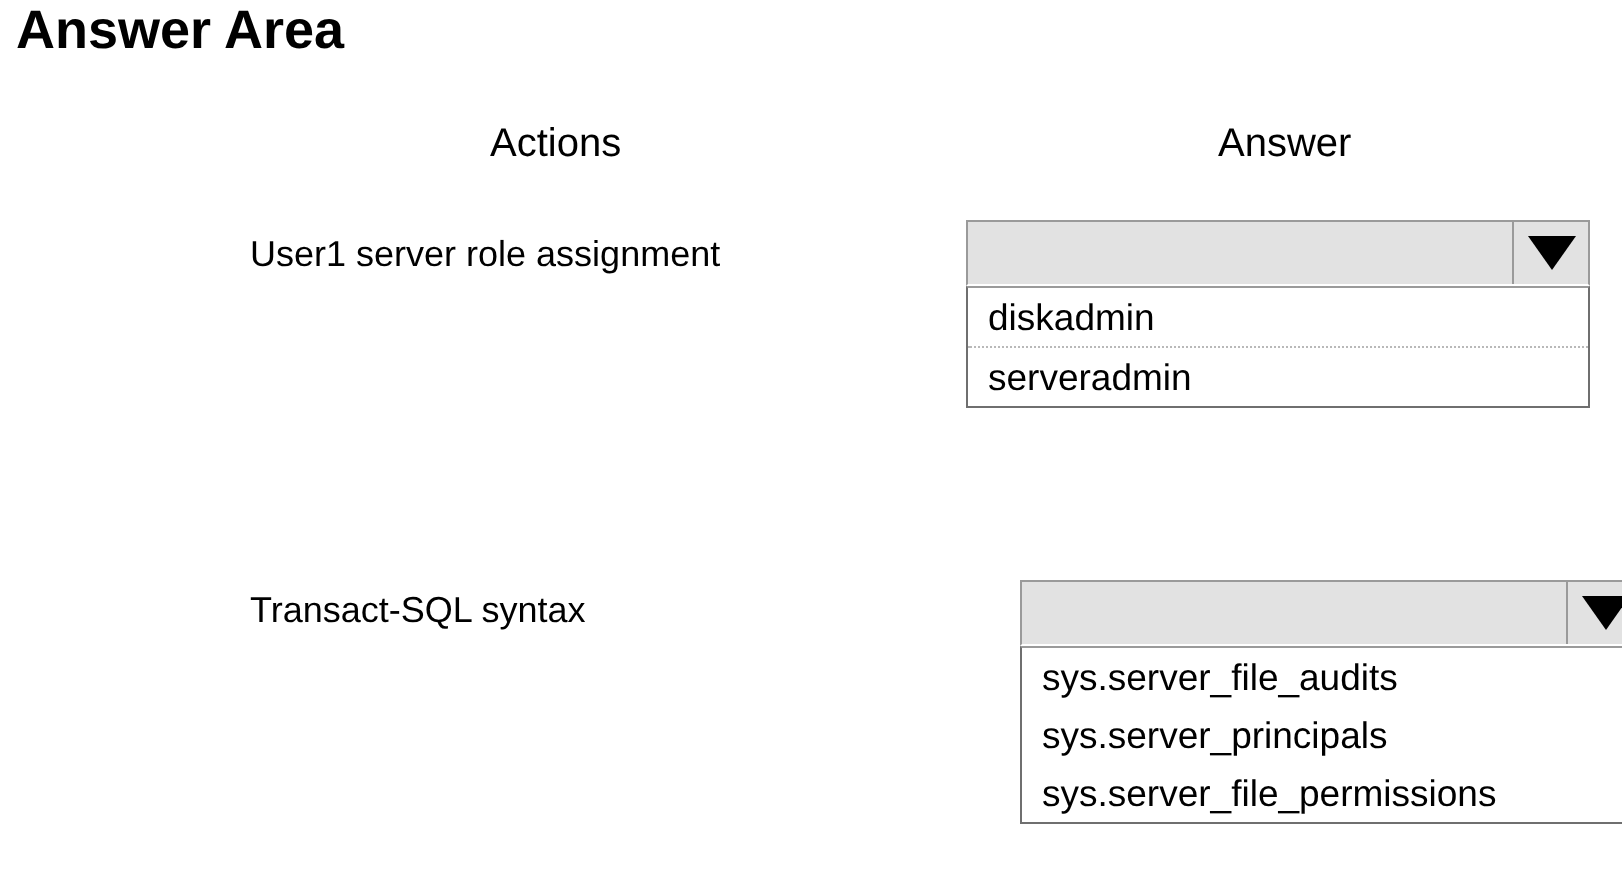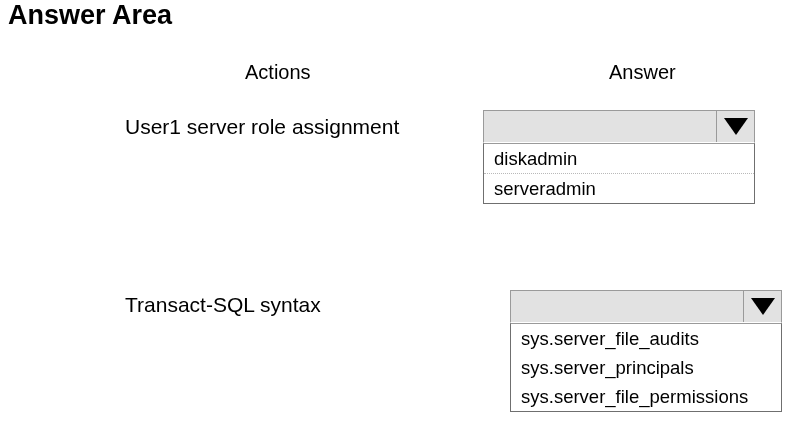--- a/index.html
+++ b/index.html
@@ -35,33 +35,33 @@
     font-weight: normal;
     line-height: 24px;
     white-space: nowrap;
   }
   #header-actions { left: 245px; top: 60px; }
   #header-options { left: 609px; top: 60px; }
 
   
   .row-label {
     position: absolute;
-    font-size: 21px;
+    font-size: 18px;
     line-height: 22px;
     white-space: nowrap;
     color: #000;
   }
   #label-row-1 { left: 125px; top: 116px; }
   #label-row-2 { left: 125px; top: 294px; }
 
   
   .dropdown-group {
     position: absolute;
     left: 483px;
-    width: 272px;
+    width: 312px;
   }
   #dropdown-group-1 { top: 110px; }
   #dropdown-group-2 { top: 290px; padding-left: 27px; }
 
   .dropdown-header {
     position: relative;
     box-sizing: border-box;
     height: 33px;
     background: #e2e2e2;
     border: 1px solid #9a9a9a;

